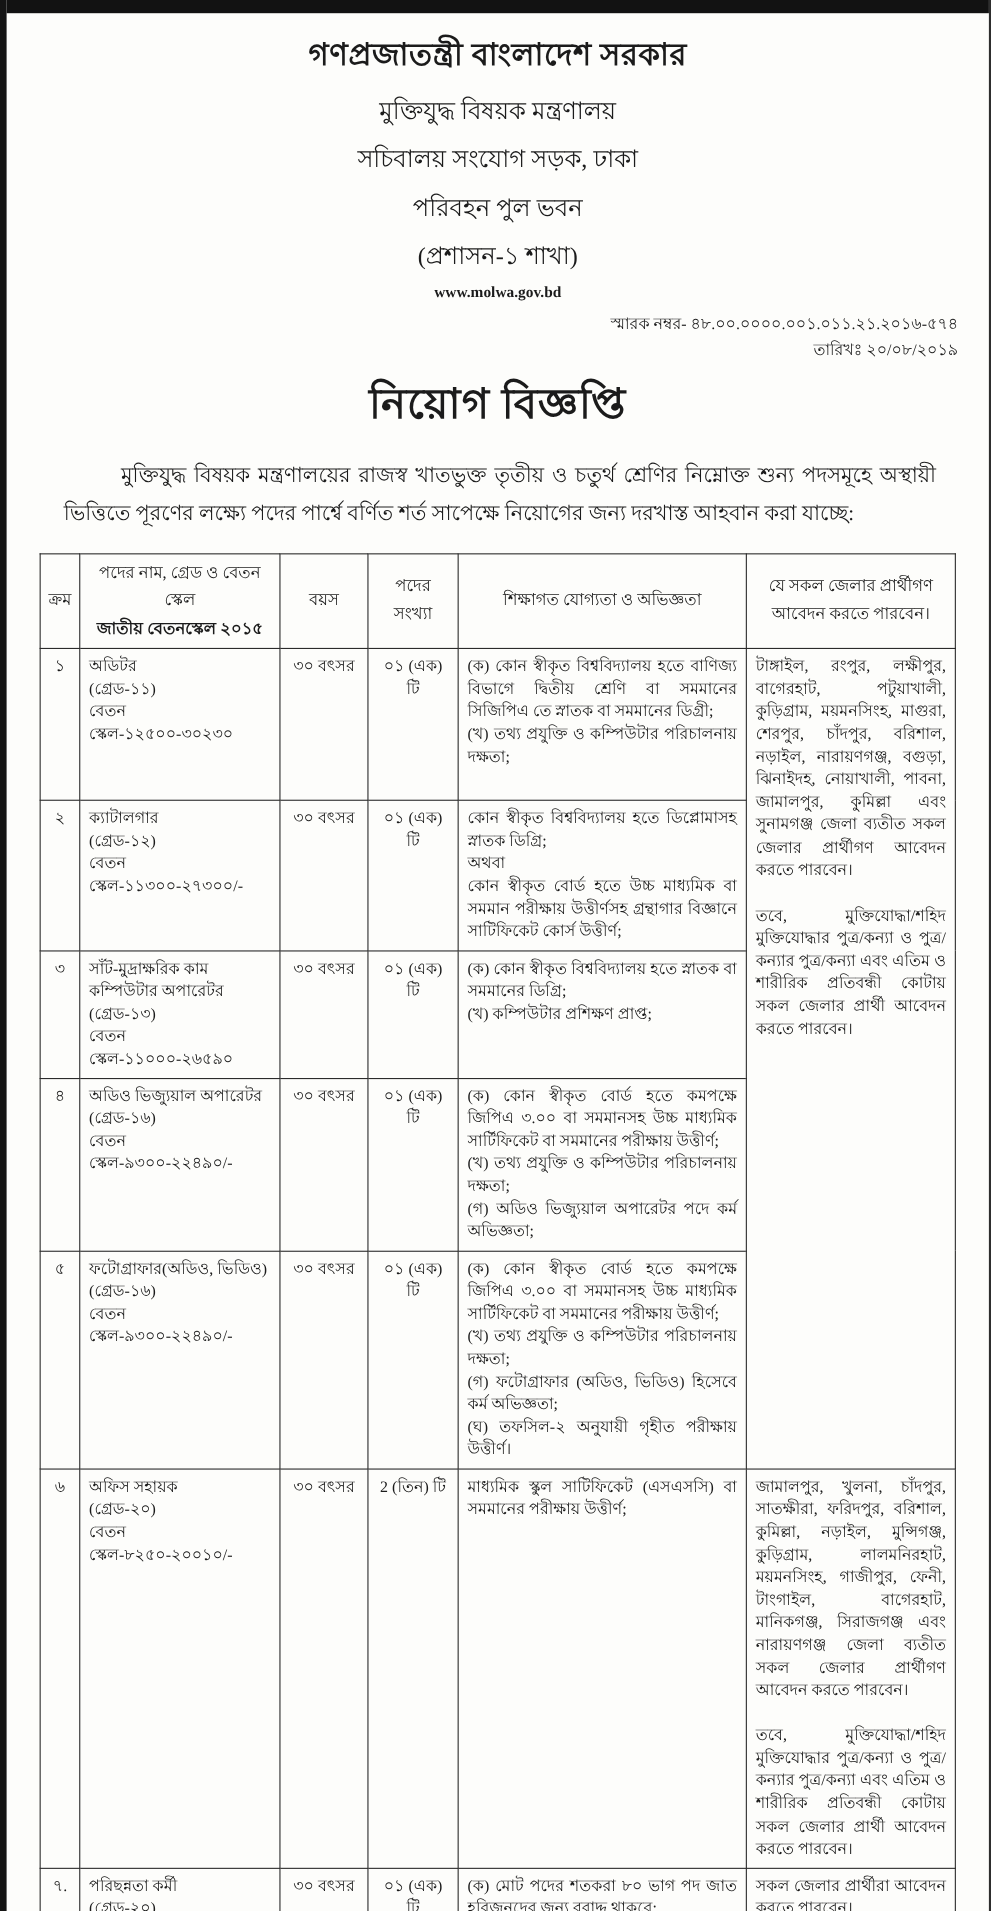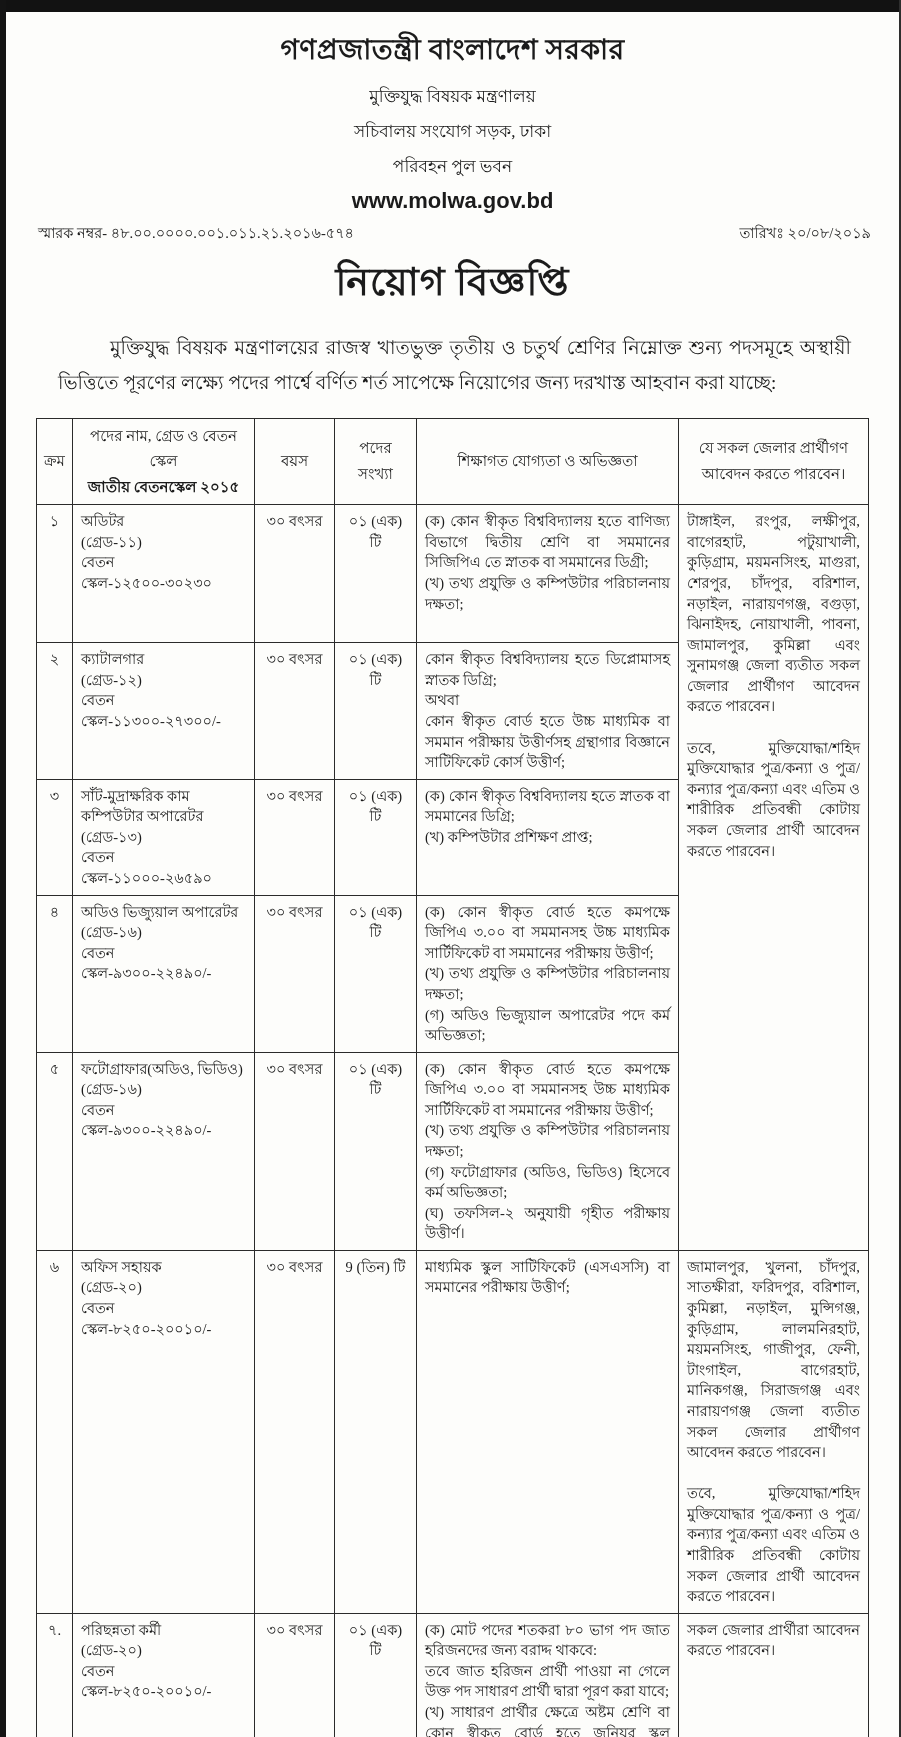--- a/index.html
+++ b/index.html
@@ -5,24 +5,24 @@
   html,body{margin:0;padding:0;background:#ffffff;}
   body{width:901px;font-family:"Liberation Serif","DejaVu Serif",serif;color:#1b1b1b;}
   .sheet{
     width:901px;box-sizing:border-box;background:#fdfdfb;
     border-left:6px solid #141414;border-right:2px solid #2e2e2e;
     padding-bottom:0;
   }
   .topbar{height:12px;background:#121212;}
   .org{ text-align:center; padding-top:14px;}
   .org-govt{font-size:28px;font-weight:bold;letter-spacing:.5px;margin:2px 0 8px;}
-  .org-line{font-size:17px;margin:7px 0;}
-  .org-web{font-family:Liberation Sans, sans-serif;font-size:22px;font-weight:bold;margin:6px 0 2px;}
+  .org-line{font-size:22px;margin:7px 0;}
+  .org-web{font-family:Liberation Serif, serif;font-size:14px;font-weight:bold;margin:6px 0 2px;}
   .memo-row{display:flex;justify-content:space-between;align-items:flex-end;
-    padding:6px 28px 0 32px;font-size:14.5px;}
+    padding:6px 28px 0 32px;font-size:14.5px;flex-direction:column;}
   .doc-title{text-align:center;font-size:38px;font-weight:bold;margin:6px 0 14px;letter-spacing:1px;}
   .intro{padding:0 32px 0 36px;font-size:19px;line-height:1.85;text-align:justify;text-indent:52px;margin:4px 16px 18px;}
   table.jobs{border-collapse:collapse;margin:0 auto;width:832px;table-layout:fixed;}
   table.jobs th, table.jobs td{
     border:1.5px solid #2b2b2b;vertical-align:top;
     font-size:14.5px;line-height:1.42;padding:6px 8px;
   }
   table.jobs th{font-weight:normal;text-align:center;vertical-align:middle;font-size:15px;line-height:1.7;padding:4px 6px;}
   .c-serial{width:36px;} .c-post{width:182px;} .c-age{width:80px;}
   .c-count{width:82px;} .c-qual{width:262px;} .c-dist{width:190px;}
@@ -37,20 +37,21 @@
 <body>
 
 <div class="sheet">
   <div class="topbar"></div>
 
   <div class="org">
     <div class="org-govt">গণপ্রজাতন্ত্রী বাংলাদেশ সরকার</div>
     <div class="org-line">মুক্তিযুদ্ধ বিষয়ক মন্ত্রণালয়</div>
     <div class="org-line">সচিবালয় সংযোগ সড়ক, ঢাকা</div>
     <div class="org-line">পরিবহন পুল ভবন</div>
+    <div class="org-line">(প্রশাসন-১ শাখা)</div>
     <div class="org-web">www.molwa.gov.bd</div>
   </div>
 
   <div class="memo-row">
     <span>স্মারক নম্বর- ৪৮.০০.০০০০.০০১.০১১.২১.২০১৬-৫৭৪</span>
     <span>তারিখঃ ২০/০৮/২০১৯</span>
   </div>
 
   <div class="doc-title">নিয়োগ বিজ্ঞপ্তি</div>
 
@@ -135,21 +136,21 @@
 (খ) তথ্য প্রযুক্তি ও কম্পিউটার পরিচালনায় দক্ষতা;
 (গ) ফটোগ্রাফার (অডিও, ভিডিও) হিসেবে কর্ম অভিজ্ঞতা;
 (ঘ) তফসিল-২ অনুযায়ী গৃহীত পরীক্ষায় উত্তীর্ণ।</td>
       </tr>
       <tr style="height:348px;">
         <td class="center">৬</td>
         <td class="ml">অফিস সহায়ক
 (গ্রেড-২০)
 বেতন স্কেল-৮২৫০-২০০১০/-</td>
         <td class="center">৩০ বৎসর</td>
-        <td class="center">9 (তিন) টি</td>
+        <td class="center">2 (তিন) টি</td>
         <td class="ml just">মাধ্যমিক স্কুল সাটিফিকেট (এসএসসি) বা সমমানের পরীক্ষায় উত্তীর্ণ;</td>
         <td class="dist">জামালপুর, খুলনা, চাঁদপুর, সাতক্ষীরা, ফরিদপুর, বরিশাল, কুমিল্লা, নড়াইল, মুন্সিগঞ্জ, কুড়িগ্রাম, লালমনিরহাট, ময়মনসিংহ, গাজীপুর, ফেনী, টাংগাইল, বাগেরহাট, মানিকগঞ্জ, সিরাজগঞ্জ এবং নারায়ণগঞ্জ জেলা ব্যতীত সকল জেলার প্রার্থীগণ আবেদন করতে পারবেন।
 
 তবে, মুক্তিযোদ্ধা/শহিদ মুক্তিযোদ্ধার পুত্র/কন্যা ও পুত্র/কন্যার পুত্র/কন্যা এবং এতিম ও শারীরিক প্রতিবন্ধী কোটায় সকল জেলার প্রার্থী আবেদন করতে পারবেন।</td>
       </tr>
       <tr style="height:186px;">
         <td class="center">৭.</td>
         <td class="ml">পরিছন্নতা কর্মী
 (গ্রেড-২০)
 বেতন স্কেল-৮২৫০-২০০১০/-</td>

